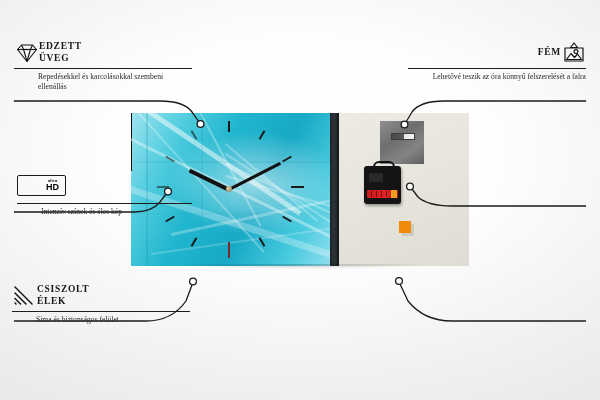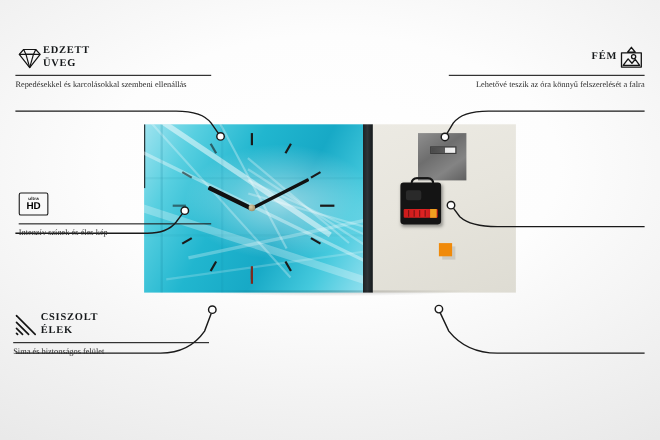--- a/index.html
+++ b/index.html
@@ -88,27 +88,29 @@
   .feat .head{display:flex;align-items:center;gap:0;}
   .feat.right .head{justify-content:flex-end;font-family:Liberation Serif, serif;}
   .feat .title{
     font-size:9.5px;font-weight:700;letter-spacing:.7px;color:#15181a;
     line-height:11.5px;text-transform:uppercase;
   }
   .feat .rule{height:1px;background:#1d1d1d;margin-top:3px;}
   .feat .desc{
     font-size:7.6px;color:#2a2a2a;line-height:9.6px;margin-top:3px;
     font-family:"Liberation Serif", serif;
+    margin-left:24px;
   }
   .feat.right .title,.feat.right .desc{text-align:right;}
   .icon{width:25px;height:25px;flex:0 0 25px;display:block;}
   .hdbox{
     width:25px;height:19px;border:1.2px solid #1a1a1a;border-radius:2px;
     display:flex;flex-direction:column;align-items:center;justify-content:center;
     line-height:1;
+    padding-left:22px;
   }
   .hdbox .u{font-size:4px;font-weight:700;letter-spacing:.2px;font-family:"Liberation Sans",sans-serif;}
   .hdbox .h{font-size:9px;font-weight:700;font-family:"Liberation Sans",sans-serif;margin-top:.5px;}
 </style>
 </head>
 <body>
 
 <div id="stage">
 
   <div id="product">

